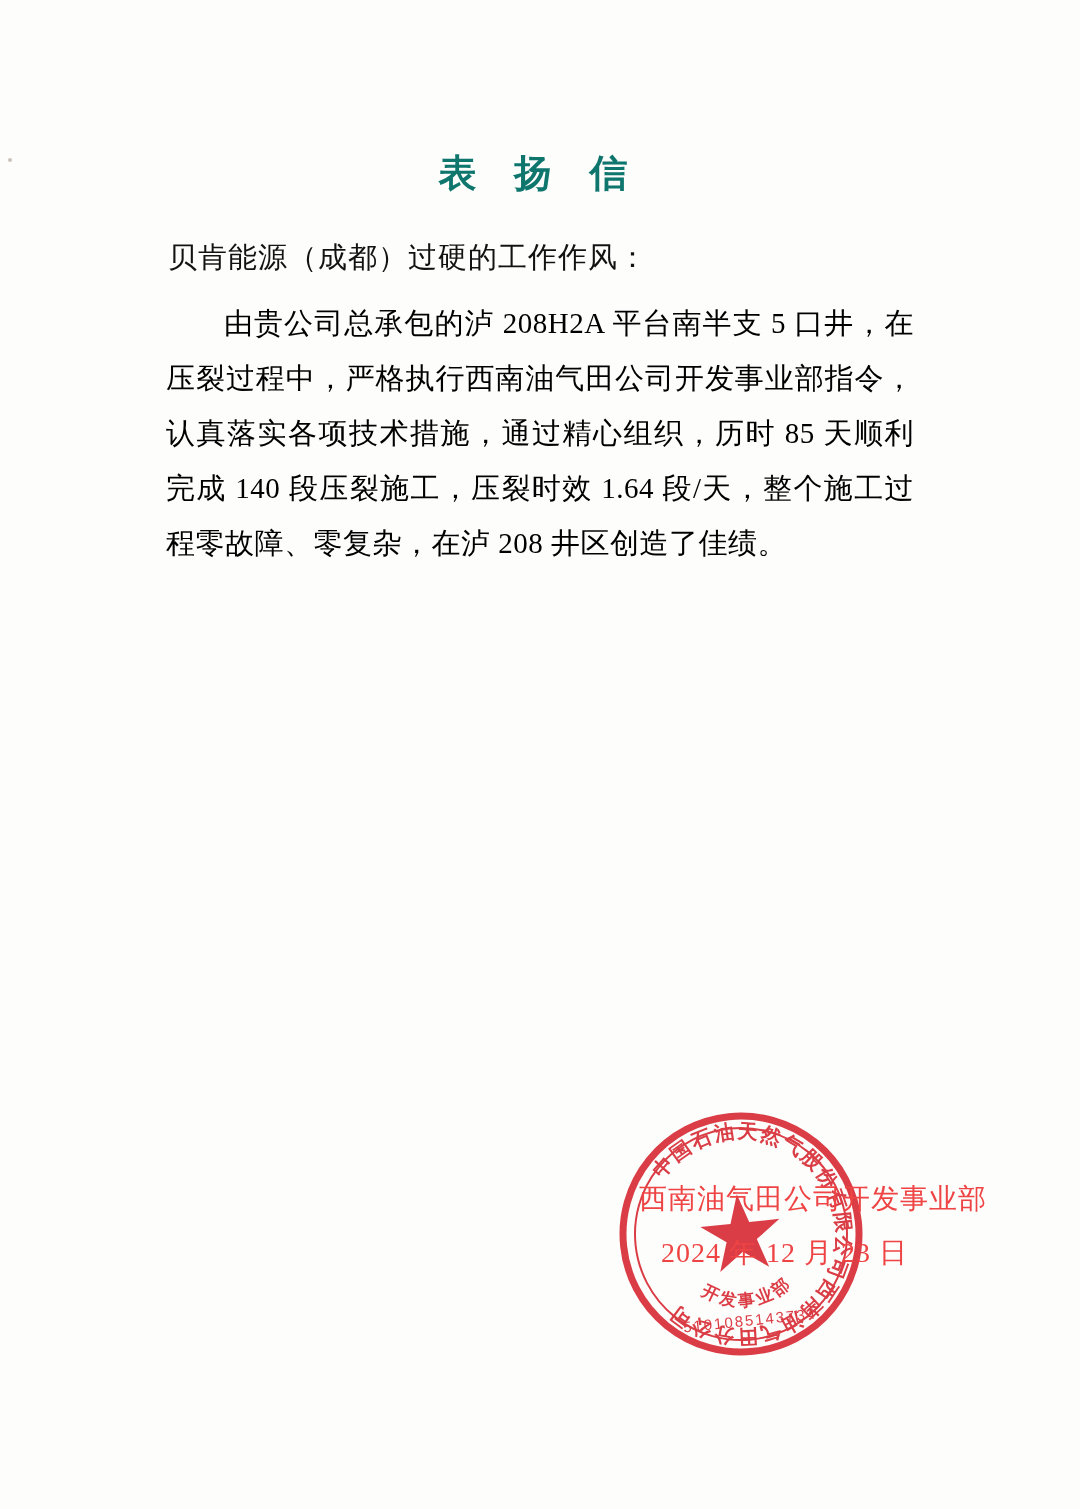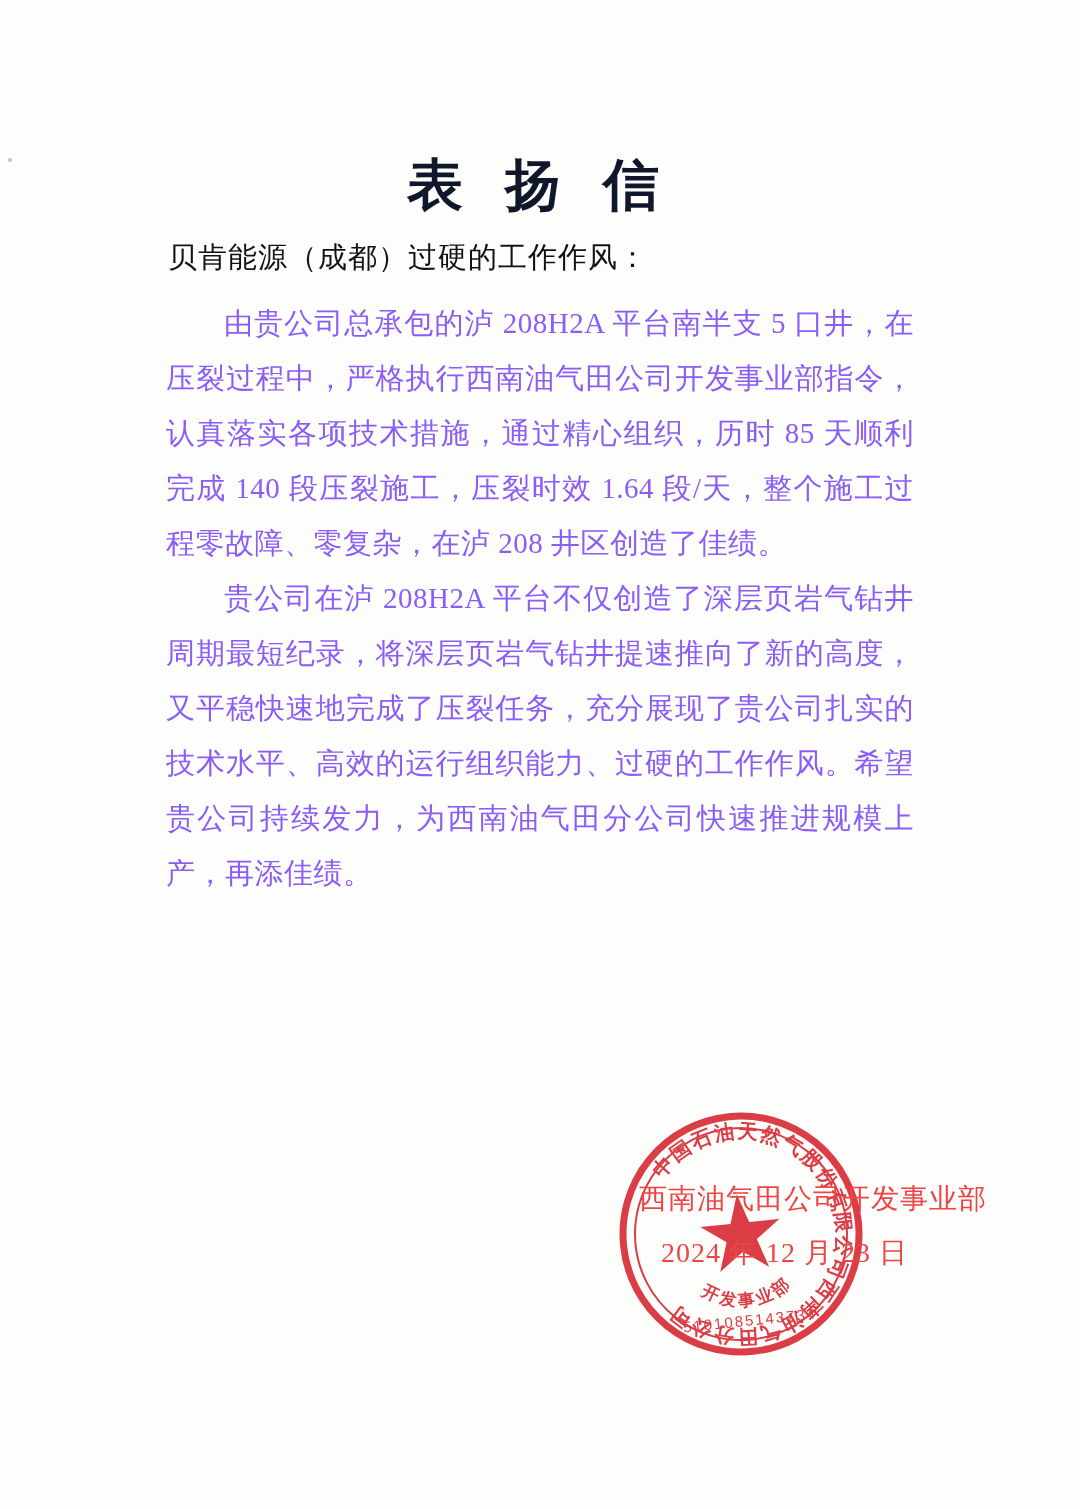--- a/index.html
+++ b/index.html
@@ -28,42 +28,42 @@
     height: 4px;
     background: #c9c3bb;
     border-radius: 50%;
   }
   .title {
     position: absolute;
     top: 148px;
     left: 0;
     width: 100%;
     text-align: center;
-    font-size: 56px;
+    font-size: 38px;
     font-weight: bold;
     letter-spacing: 14px;
-    color: #0f172a;
+    color: #0f766e;
     font-family: "Liberation Serif", "DejaVu Serif", serif;
   }
   .salutation {
     position: absolute;
     top: 238px;
     left: 168px;
     font-size: 29px;
     color: #121212;
     letter-spacing: 1px;
   }
   .body-text {
     position: absolute;
     top: 296px;
     left: 166px;
     width: 748px;
     font-size: 29px;
     line-height: 55px;
-    color: #8b5cf6;
+    color: #000000;
     text-align: justify;
     letter-spacing: 0.5px;
   }
   .body-text p {
     margin: 0 0 0 0;
     text-indent: 2em;
   }
   .signature {
     position: absolute;
     right: 93px;
@@ -98,21 +98,20 @@
 <div class="page">
 
   <div class="speck"></div>
 
   <div class="title">表 扬 信</div>
 
   <div class="salutation">贝肯能源（成都）过硬的工作作风：</div>
 
   <div class="body-text">
     <p>由贵公司总承包的泸 208H2A 平台南半支 5 口井，在压裂过程中，严格执行西南油气田公司开发事业部指令，认真落实各项技术措施，通过精心组织，历时 85 天顺利完成 140 段压裂施工，压裂时效 1.64 段/天，整个施工过程零故障、零复杂，在泸 208 井区创造了佳绩。</p>
-    <p>贵公司在泸 208H2A 平台不仅创造了深层页岩气钻井周期最短纪录，将深层页岩气钻井提速推向了新的高度，又平稳快速地完成了压裂任务，充分展现了贵公司扎实的技术水平、高效的运行组织能力、过硬的工作作风。希望贵公司持续发力，为西南油气田分公司快速推进规模上产，再添佳绩。</p>
   </div>
 
   <div class="signature">
     <div>西南油气田公司开发事业部</div>
     <div class="sig-date">2024 年 12 月 23 日</div>
   </div>
 
   <div class="seal">
     <svg viewBox="0 0 252 252" width="252" height="252" xmlns="http://www.w3.org/2000/svg">
       <defs>

